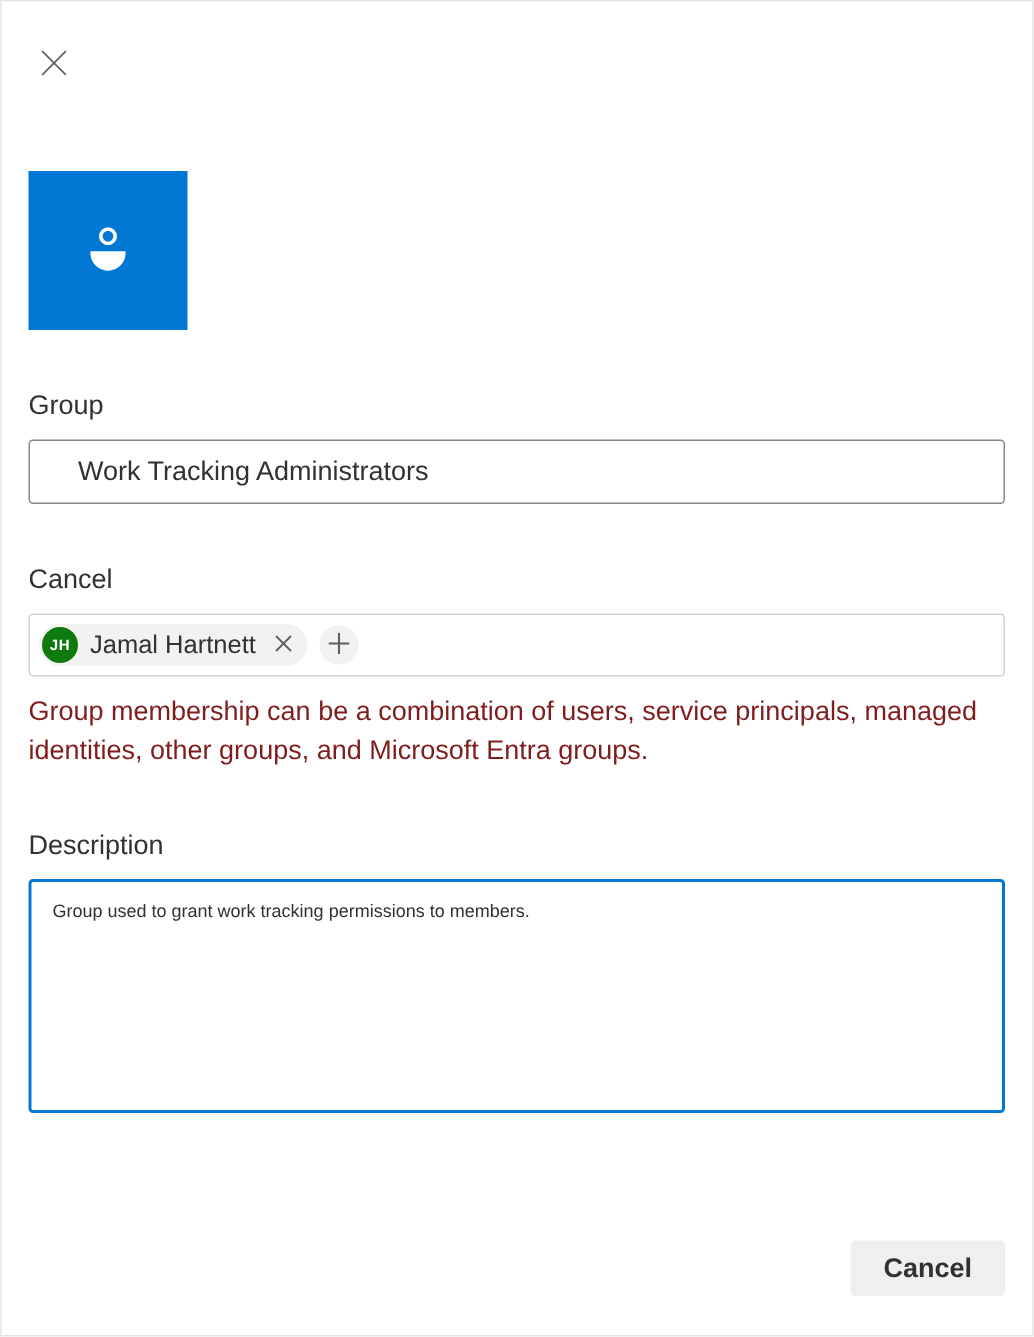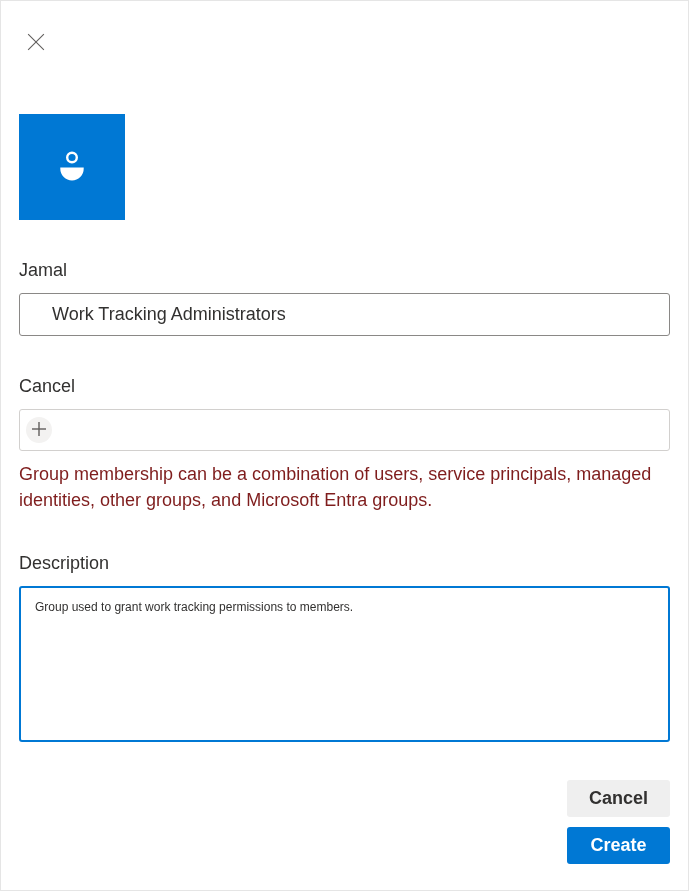--- a/index.html
+++ b/index.html
@@ -184,38 +184,49 @@
 
 <div class="group-icon-tile">
   <span>
     <svg viewBox="0 0 24 24" fill="none" stroke="#fff" stroke-width="1.6">
       <circle cx="12" cy="7" r="3.2"></circle>
       <path d="M5 14.5 A7 7 0 0 0 19 14.5 Z" fill="#fff" stroke="#fff"></path>
     </svg>
   </span>
 </div>
 
-<div class="field-label">Jamal</div>
+<div class="field-label">Group</div>
 <input class="text-input" type="text" value="Work Tracking Administrators" style="">
 
 <div class="field-label">Cancel</div>
 <div class="members-box">
+  <span class="chip">
+    <span class="avatar">JH</span>
+    <span class="chip-name">Jamal Hartnett</span>
+    <button class="chip-remove">
+      <span>
+        <svg viewBox="0 0 12 12" fill="none" stroke="currentColor" stroke-width="1.2">
+          <line x1="1" y1="1" x2="11" y2="11"></line>
+          <line x1="11" y1="1" x2="1" y2="11"></line>
+        </svg>
+      </span>
+    </button>
+  </span>
   <button class="add-member-btn">
     <span>
       <svg viewBox="0 0 12 12" fill="none" stroke="currentColor" stroke-width="1.2">
         <line x1="6" y1="0" x2="6" y2="12"></line>
         <line x1="0" y1="6" x2="12" y2="6"></line>
       </svg>
     </span>
   </button>
 </div>
 <div class="help-text">Group membership can be a combination of users, service principals, managed identities, other groups, and Microsoft Entra groups.</div>
 
 <div class="field-label">Description</div>
 <textarea class="textarea" style="">Group used to grant work tracking permissions to members.</textarea>
 
 <div class="footer">
   <button class="btn btn-secondary">Cancel</button>
-  <button class="btn btn-primary">Create</button>
 </div>
 
 
 
 
 </body></html>

